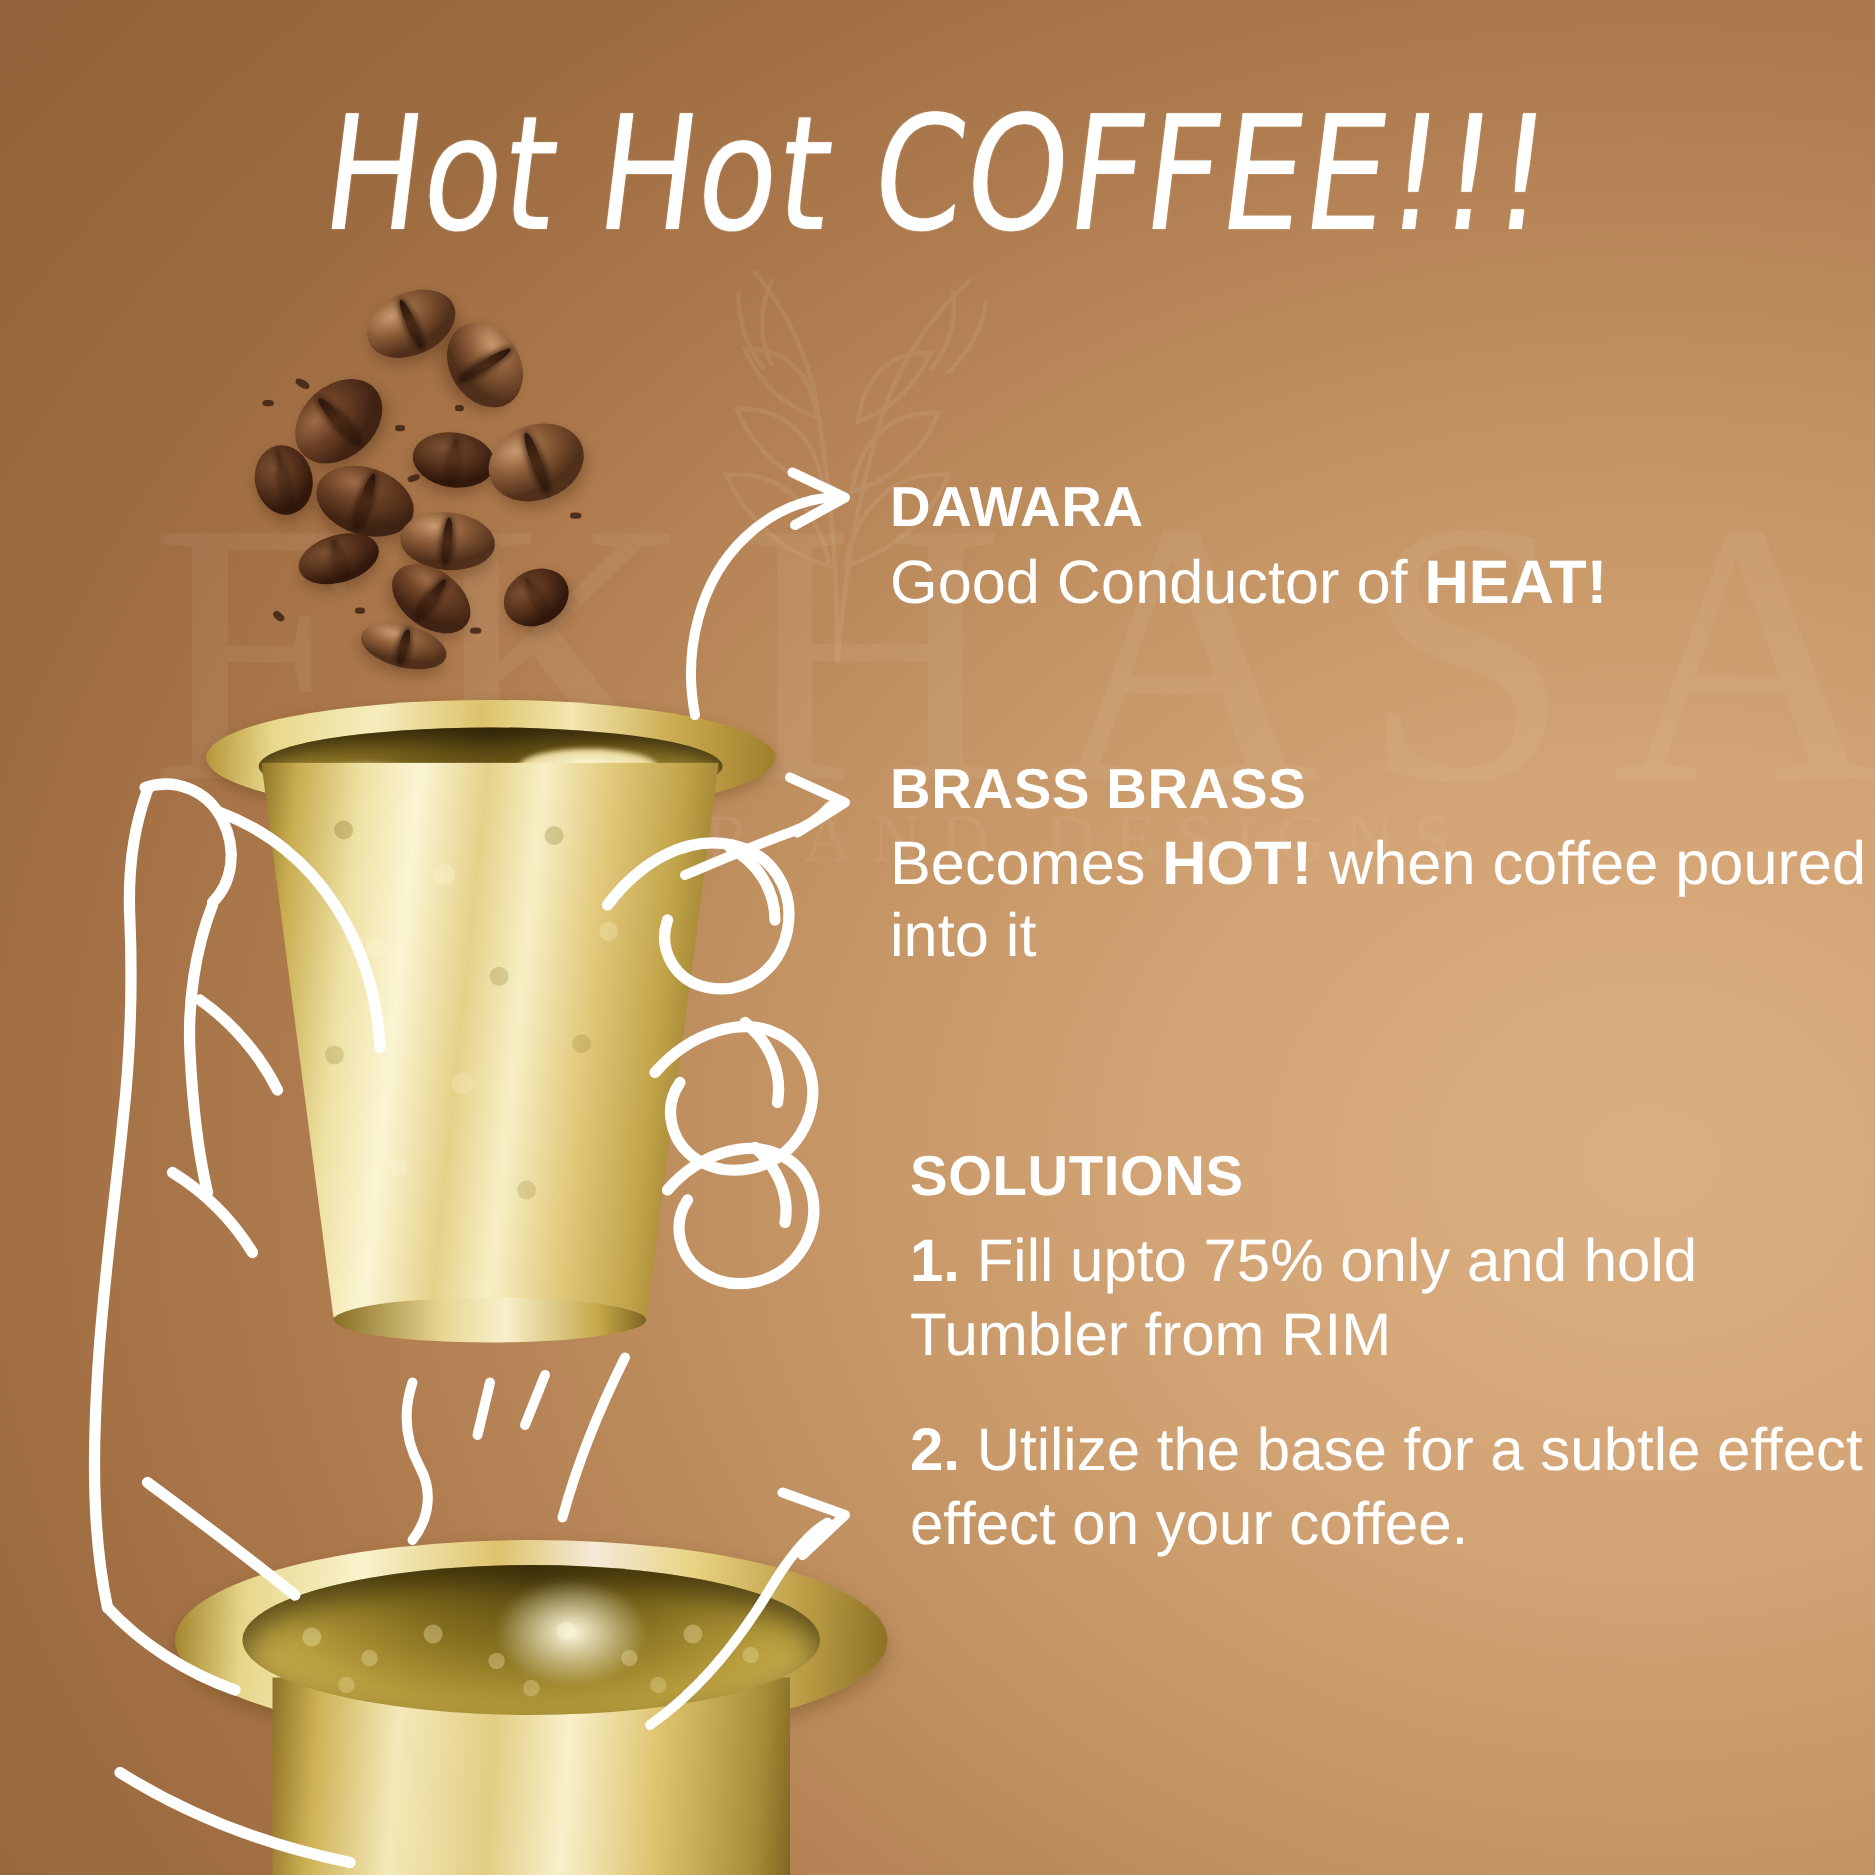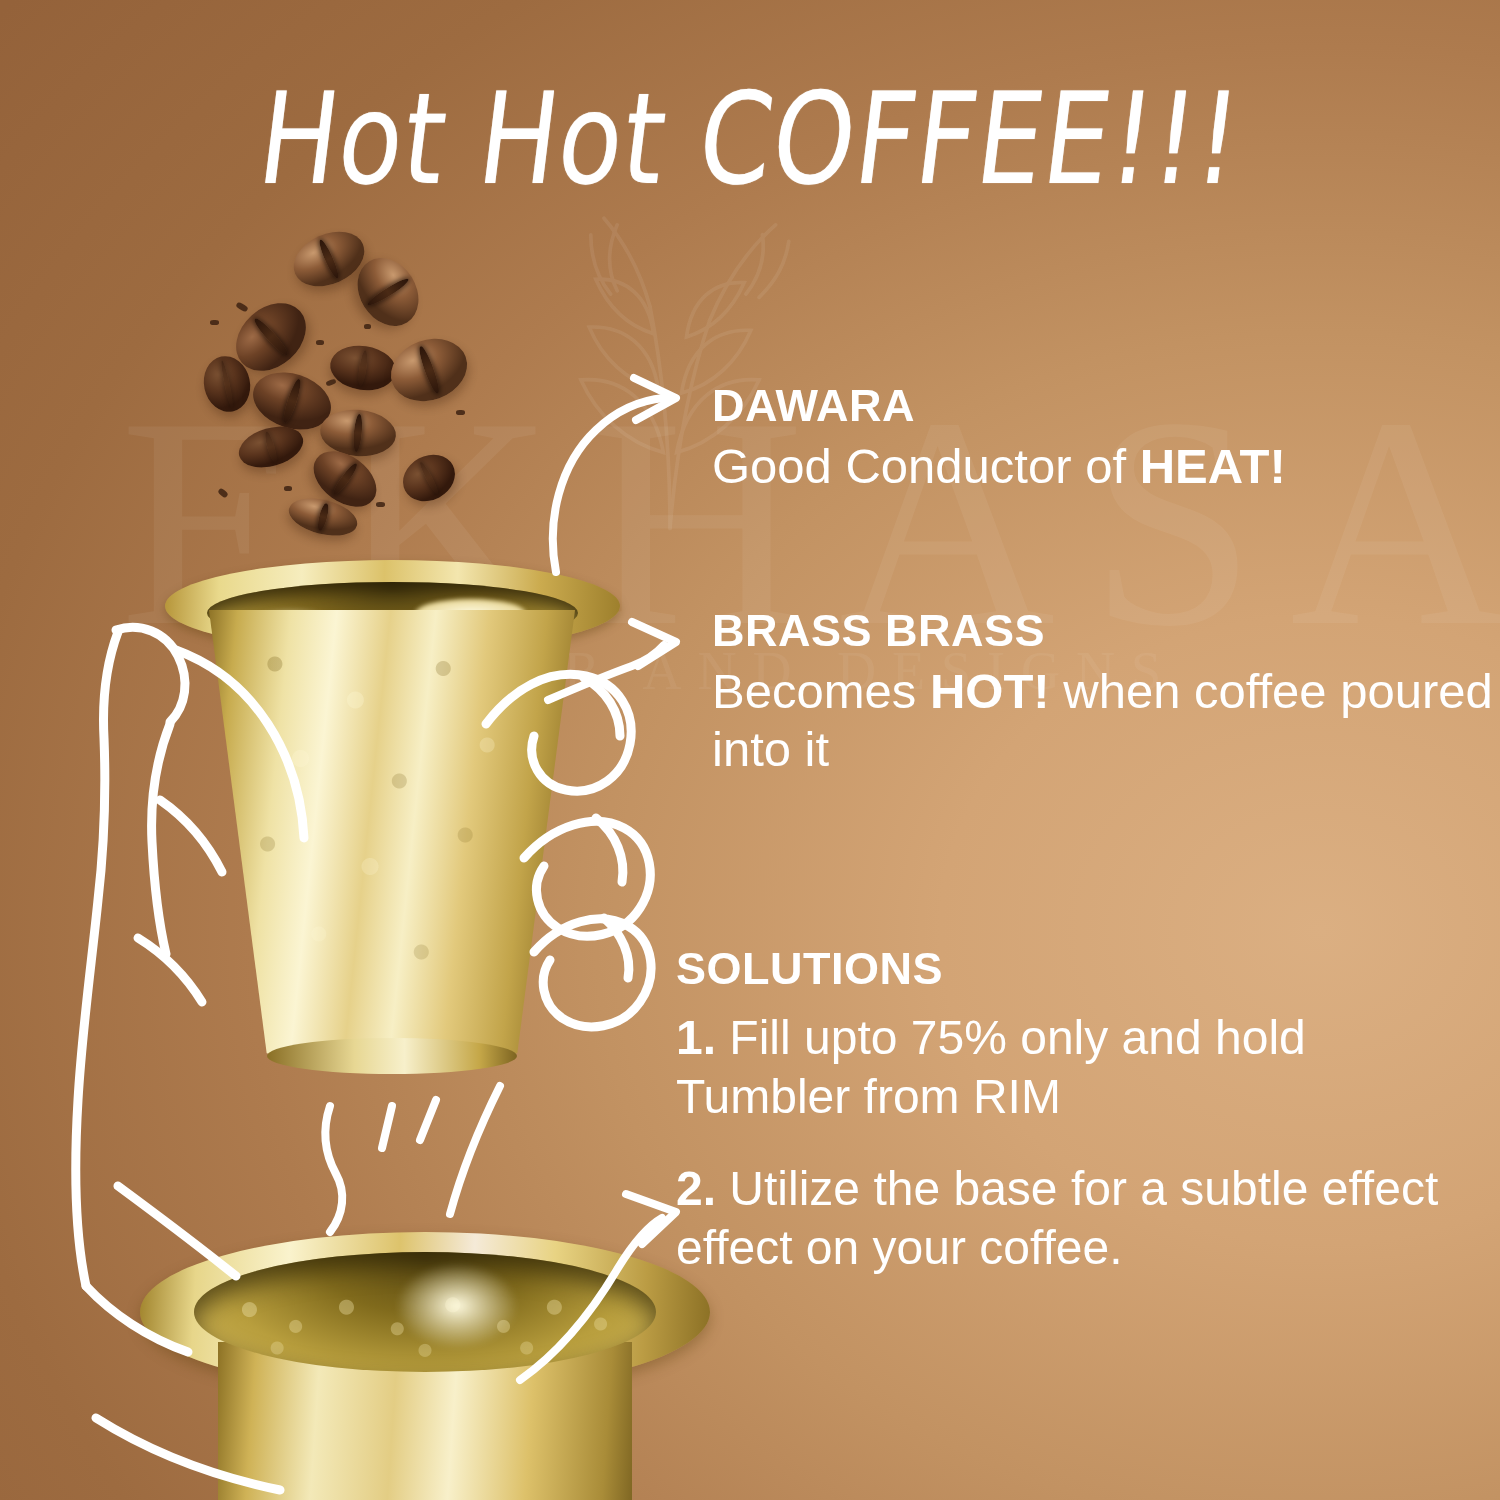--- a/index.html
+++ b/index.html
@@ -230,21 +230,21 @@
     line-height:1.08;margin:0 0 6px 0;
   }
   .c-body{
     font-size:49px;font-weight:400;line-height:1.20;margin:0;
     max-width:790px;
   }
   .c-body b{font-weight:700;}
 
   #callout-brass{left:712px;top:382px;}
   #callout-dawara{left:712px;top:607px;}
-  #callout-solutions{left:676px;top:915px;margin-top:28px;}
+  #callout-solutions{left:728px;top:915px;}
 
   .s-head{
     font-size:45px;font-weight:700;letter-spacing:.5px;margin:0 0 14px 0;
   }
   .s-item{
     font-size:48px;font-weight:400;line-height:1.22;
     margin:0 0 34px 0;max-width:770px;
   }
   .s-item b{font-weight:700;}
 </style>

